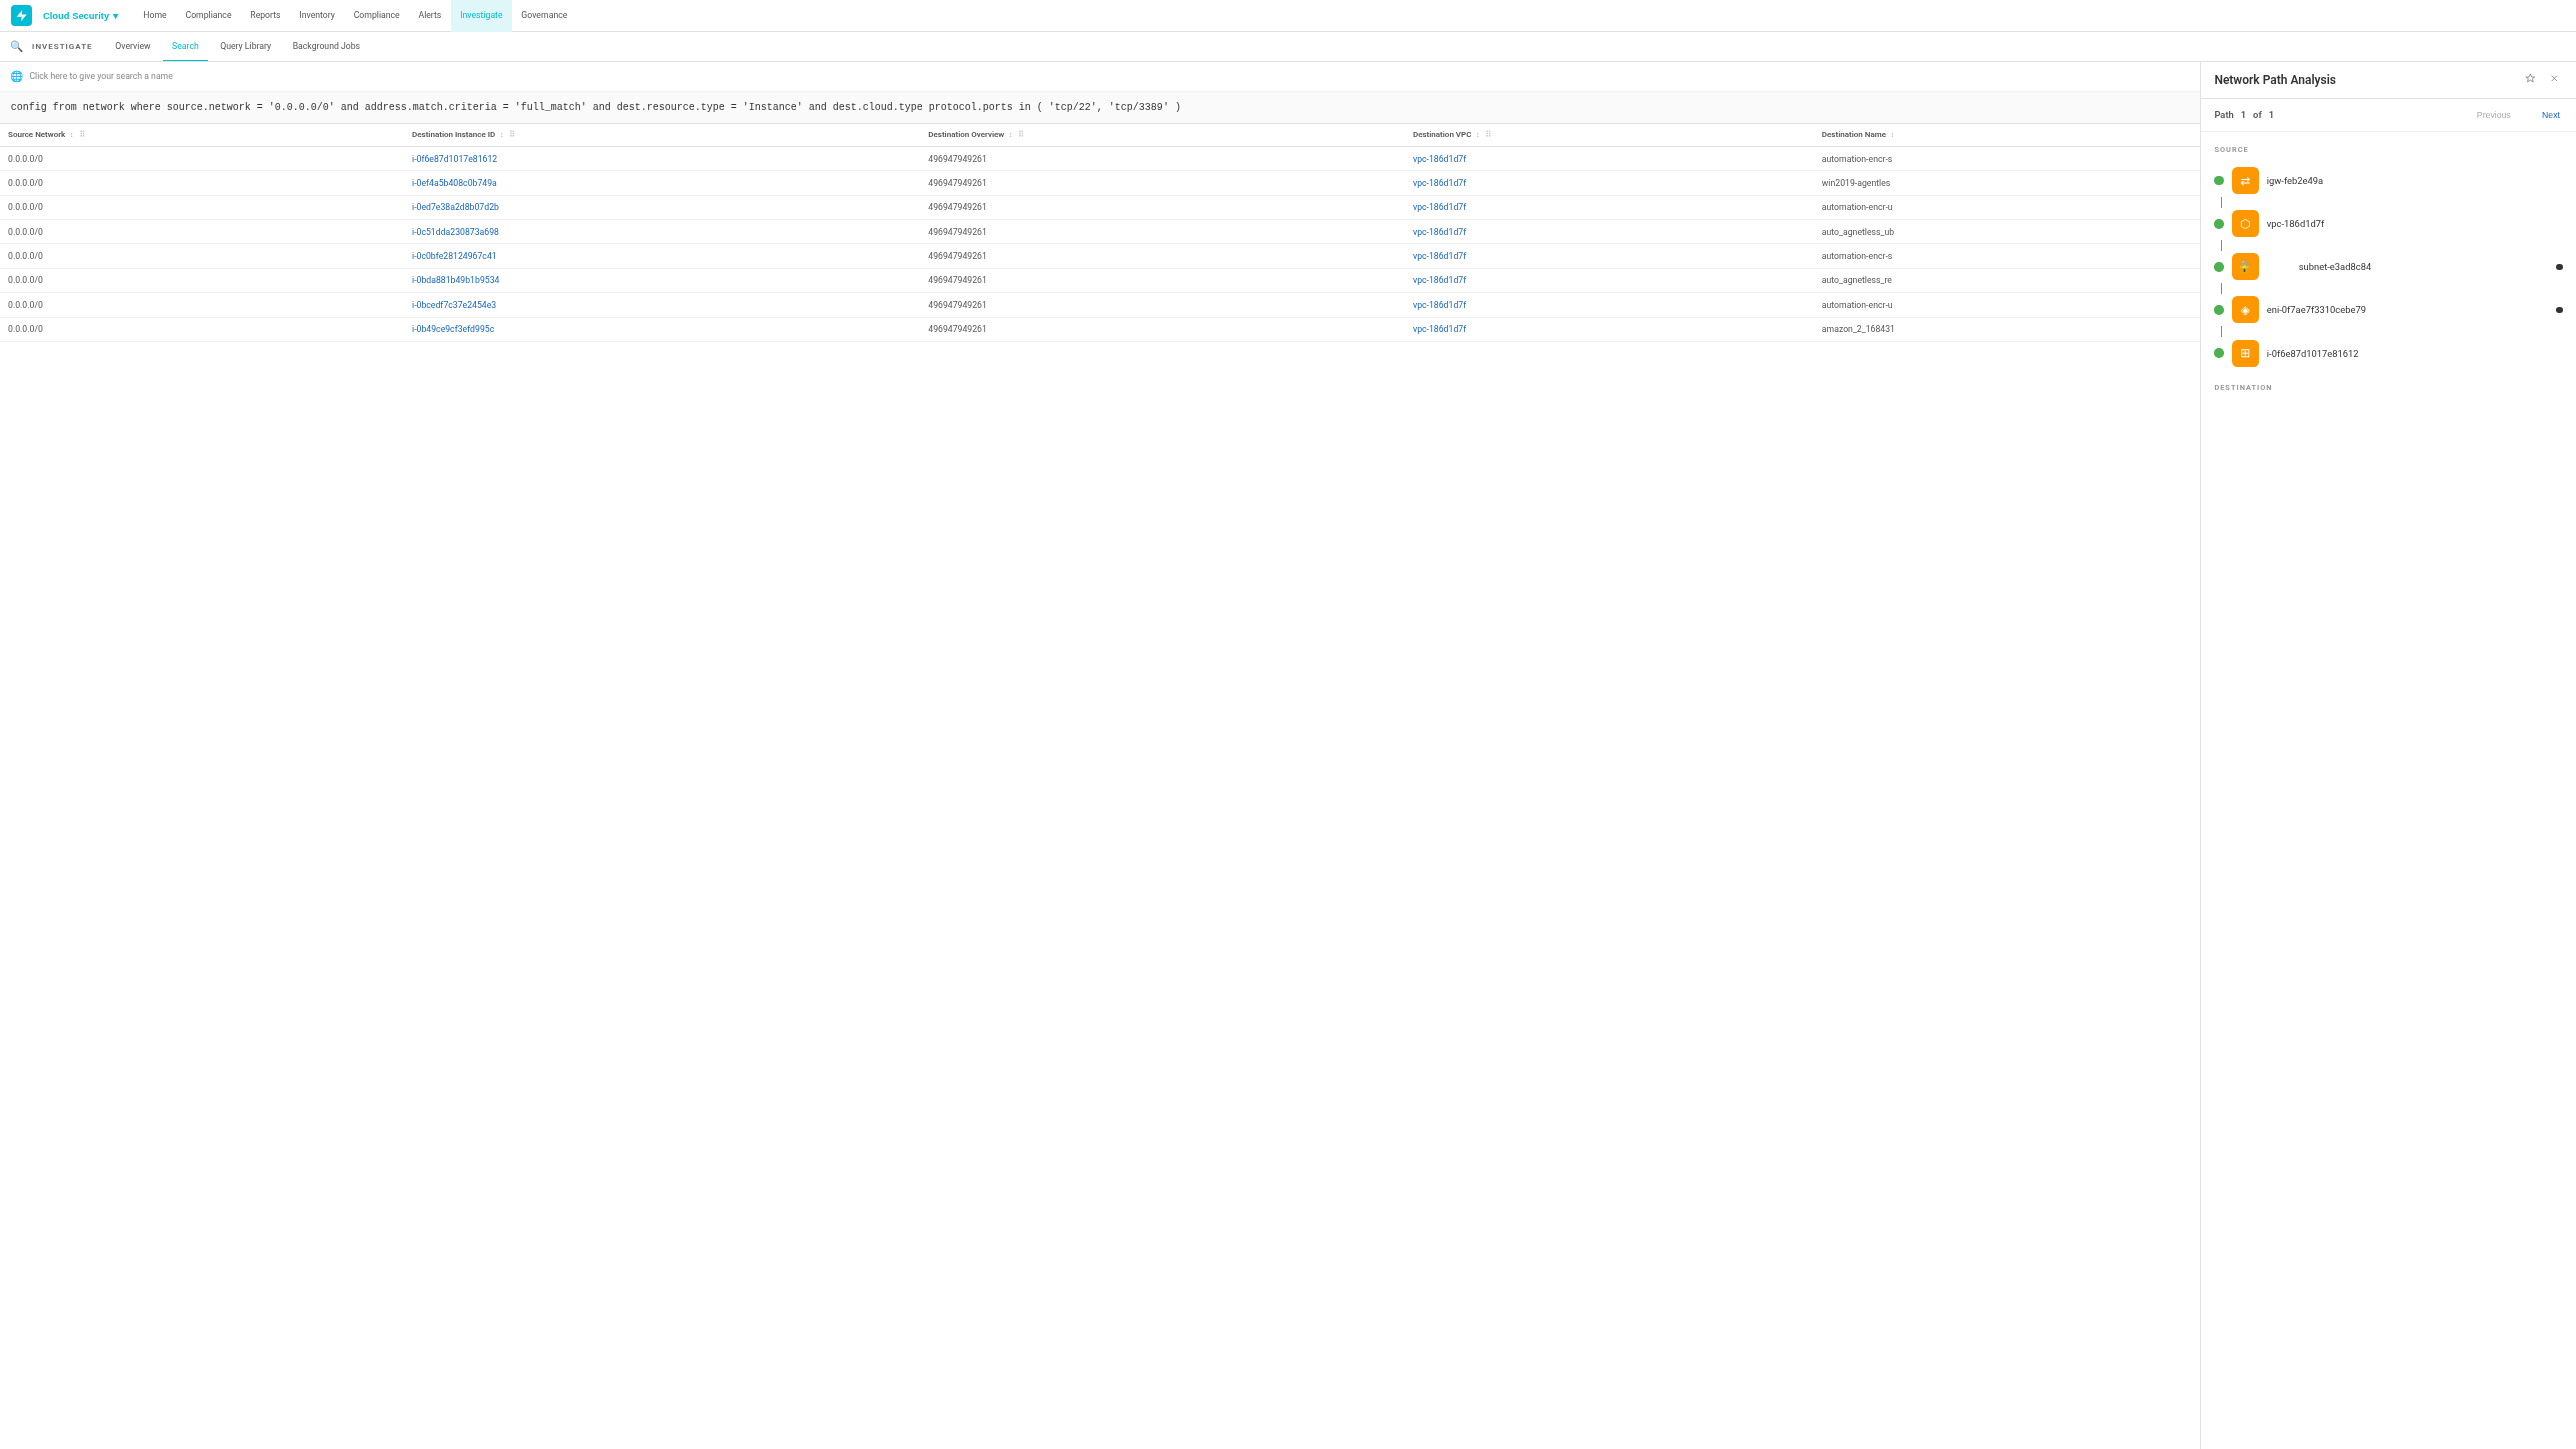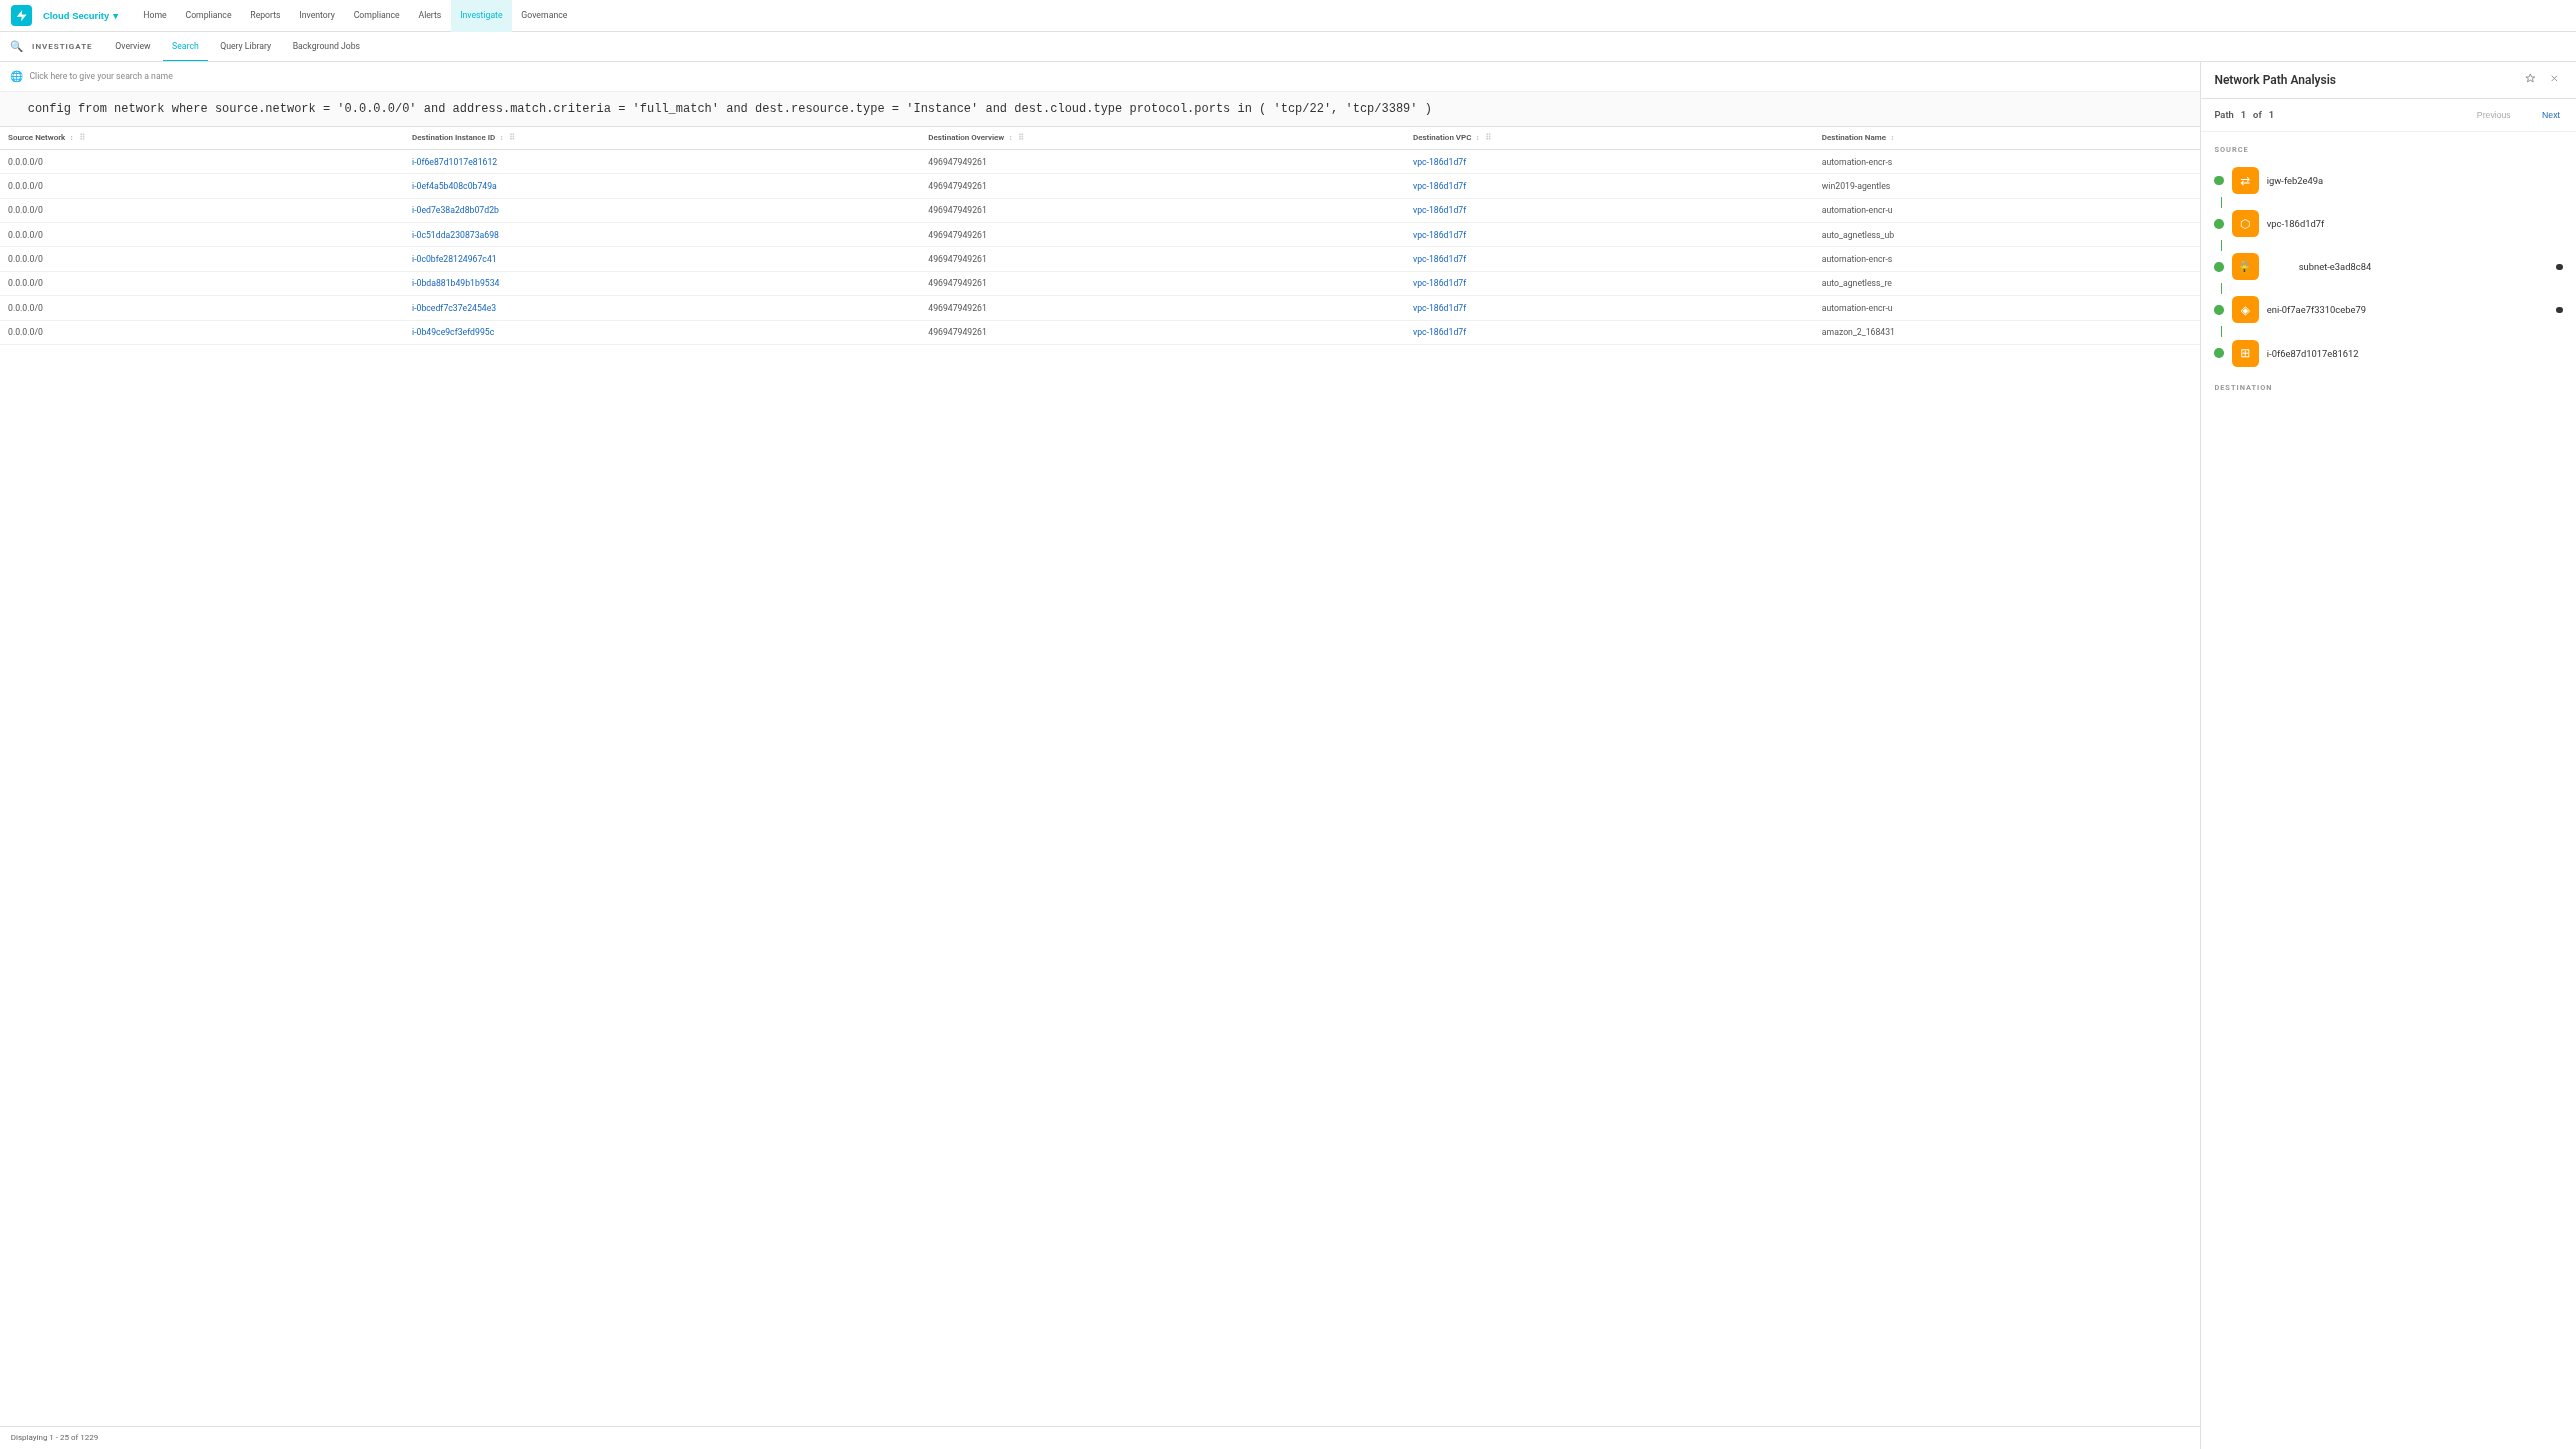--- a/index.html
+++ b/index.html
@@ -27,21 +27,21 @@
     
     .left-panel { flex: 1; display: flex; flex-direction: column; overflow: hidden; background: #fff; }
 
     
     .search-name-bar { padding: 8px 10.7px; border-bottom: 0.7px solid #f0f0f0; display: flex; align-items: center; gap: 5.4px; }
     .globe-icon { color: #ff9800; font-size: 10.7px; }
     .search-name-text { color: #888; font-size: 8.7px; cursor: pointer; }
 
     
     .query-box { padding: 8px 10.7px; border-bottom: 0.7px solid #e0e0e0; background: #fafafa; }
-    .query-text { font-family: 'Courier New', Courier, monospace; font-size: 12px; color: #333; line-height: 1.5; margin-left: 17px; }
+    .query-text { font-family: 'Courier New', Courier, monospace; font-size: 10px; color: #333; line-height: 1.5; }
 
     
     .table-container { flex: 1; overflow: auto; }
     table { width: 100%; border-collapse: collapse; font-size: 8.7px; }
     thead tr { border-bottom: 1.3px solid #e0e0e0; background: #fff; }
     th { padding: 6.7px 8px; text-align: left; font-weight: 600; color: #555; font-size: 8px; white-space: nowrap; cursor: pointer; user-select: none; }
     th .sort-icon { display: inline-block; margin-left: 2.7px; color: #aaa; font-size: 6.7px; }
     th .drag-icon { display: inline-block; margin-left: 4px; color: #ccc; font-size: 8px; cursor: grab; }
     tbody tr { border-bottom: 0.7px solid #f0f0f0; }
     td { padding: 6.7px 8px; color: #555; }
@@ -211,23 +211,20 @@
               <td>0.0.0.0/0</td>
               <td class="link">i-0b49ce9cf3efd995c</td>
               <td>496947949261</td>
               <td class="link">vpc-186d1d7f</td>
               <td>amazon_2_168431</td>
             </tr>
           </tbody>
       </table>
     </div>
 
-    <div class="table-footer">
-      <span>Displaying 1 - 25 of 1229</span>
-    </div>
   </div>
 
   <div class="right-panel">
 
     <div class="right-panel-header">
       <span class="right-panel-title">Network Path Analysis</span>
       <div class="right-panel-actions">
         <button class="pin-btn" title="Pin">
           <svg width="10.7" height="10.7" viewBox="0 0 24 24" fill="none" stroke="currentColor" stroke-width="2">
             <path d="M12 2l3 7h7l-5.5 4 2 7L12 16l-6.5 4 2-7L2 9h7z"></path>

